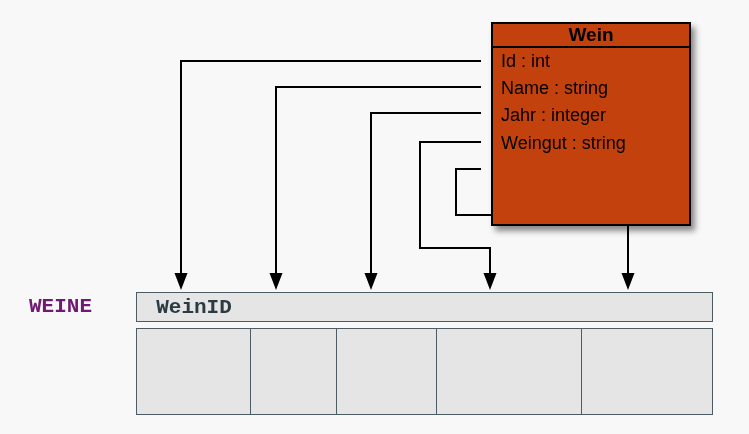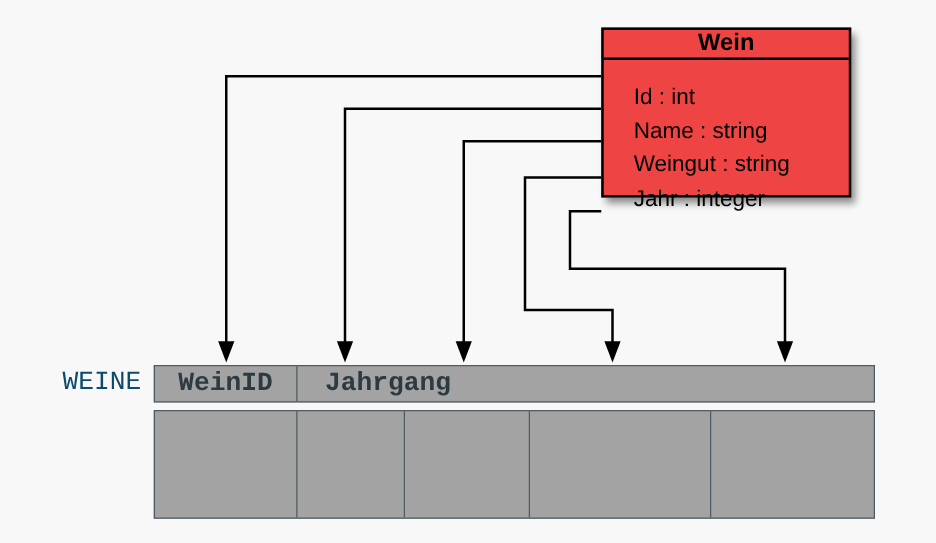--- a/index.html
+++ b/index.html
@@ -5,44 +5,44 @@
   html,body { margin:0; padding:0; background:#f8f8f8; }
   .canvas {
     position:relative; width:749px; height:434px;
     background:#f8f8f8; overflow:hidden;
     font-family:"Liberation Sans", sans-serif;
   }
   svg.connectors { position:absolute; left:0; top:0; z-index:1; }
 
   
   .classbox {
-    position:absolute; left:481px; top:22px; width:200px; height:136px;
-    box-sizing:border-box; background:#ef4444; border:2px solid #000000;
+    position:absolute; left:491px; top:22px; width:200px; height:204px;
+    box-sizing:border-box; background:#c2410c; border:2px solid #000000;
     box-shadow:4px 5px 6px rgba(0,0,0,0.45); z-index:2;
   }
   .classbox-title {
     height:22px; line-height:22px; border-bottom:2px solid #000000;
     text-align:center; font-weight:bold; font-size:19px; color:#000000;
   }
-  .classbox-attrs { padding:16px; }
+  .classbox-attrs { padding:0; }
   .attr-row {
     height:27.2px; line-height:27.2px; padding-left:8px;
     font-size:18px; color:#000000; white-space:nowrap;
   }
 
   
   .tbl-label {
     position:absolute; left:29px; top:292px; width:84px; height:30px;
-    line-height:30px; text-align:right;
+    line-height:30px; 
     font-family:"Liberation Mono","DejaVu Sans Mono",monospace;
-    font-weight:normal; font-size:21px; color:#0c4a6e; z-index:2;
+    font-weight:bold; font-size:21px; color:#701a75; z-index:2;
   }
   .tbl-row {
-    position:absolute; left:123px; width:577px; box-sizing:border-box;
-    display:flex; border:1.5px solid #4d5c64; background:#a3a3a3; z-index:2;
+    position:absolute; left:136px; width:577px; box-sizing:border-box;
+    display:flex; border:1.5px solid #4d5c64; background:#e5e5e5; z-index:2;
   }
   .tbl-header { top:292px; height:30px; }
   .tbl-body   { top:328px; height:87px; }
   .cell {
     box-sizing:border-box; border-right:1.5px solid #4d5c64;
     display:flex; align-items:center; justify-content:center;
     font-family:"Liberation Mono","DejaVu Sans Mono",monospace;
     font-weight:bold; font-size:21px; color:#2c3b42; overflow:hidden;
   }
   .cell:last-child { border-right:none; }
@@ -63,30 +63,29 @@
       <polygon points="483.5,273 496.5,273 490,290" fill="#000000"></polygon>
       <polyline points="481,169 456,169 456,215 628,215 628,275" fill="none" stroke="#000000" stroke-width="2"></polyline>
       <polygon points="621.5,273 634.5,273 628,290" fill="#000000"></polygon>
     </svg>
 
   <div class="classbox">
     <div class="classbox-title">Wein</div>
     <div class="classbox-attrs">
         <div class="attr-row">Id : int</div>
         <div class="attr-row">Name : string</div>
+        <div class="attr-row">Jahr : integer</div>
         <div class="attr-row">Weingut : string</div>
-        <div class="attr-row">Jahr : integer</div>
       </div>
   </div>
 
   <div class="tbl-label">WEINE</div>
 
   <div class="tbl-row tbl-header">
       <div class="cell" style="width: 114px;">WeinID</div>
-      <div class="cell" style="width: 145px;">Jahrgang</div>
     </div>
 
   <div class="tbl-row tbl-body">
       <div class="cell" style="width: 114px;"></div>
       <div class="cell" style="width: 86px;"></div>
       <div class="cell" style="width: 100px;"></div>
       <div class="cell" style="width: 145px;"></div>
       <div class="cell" style="width: 129px;"></div>
     </div>
 

